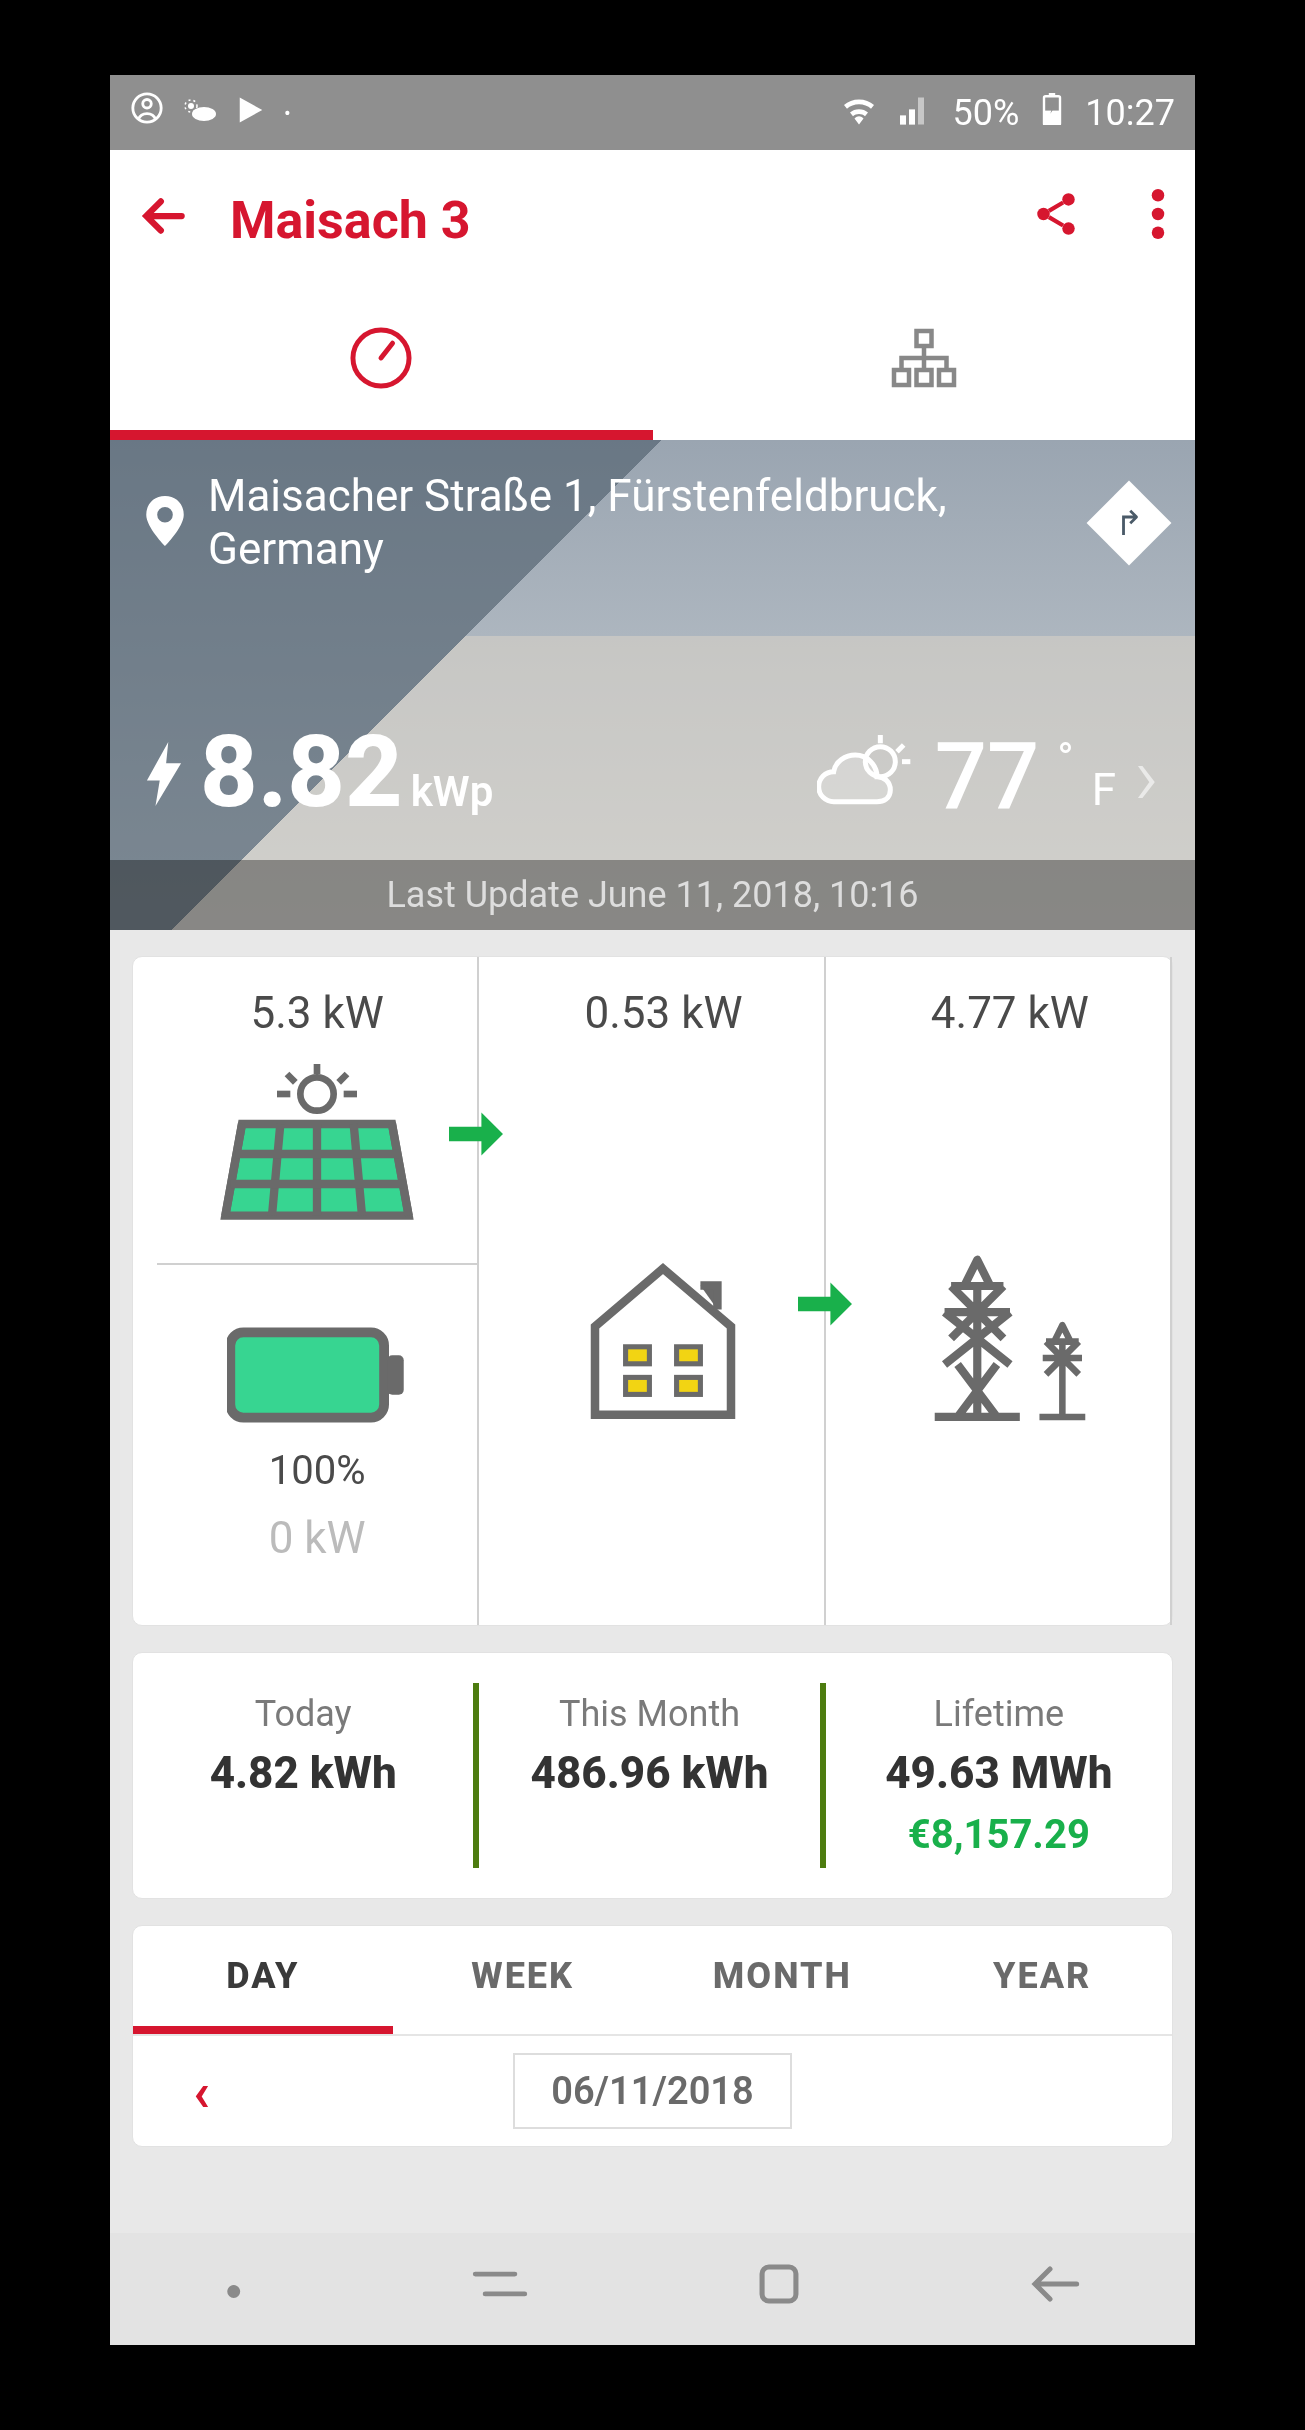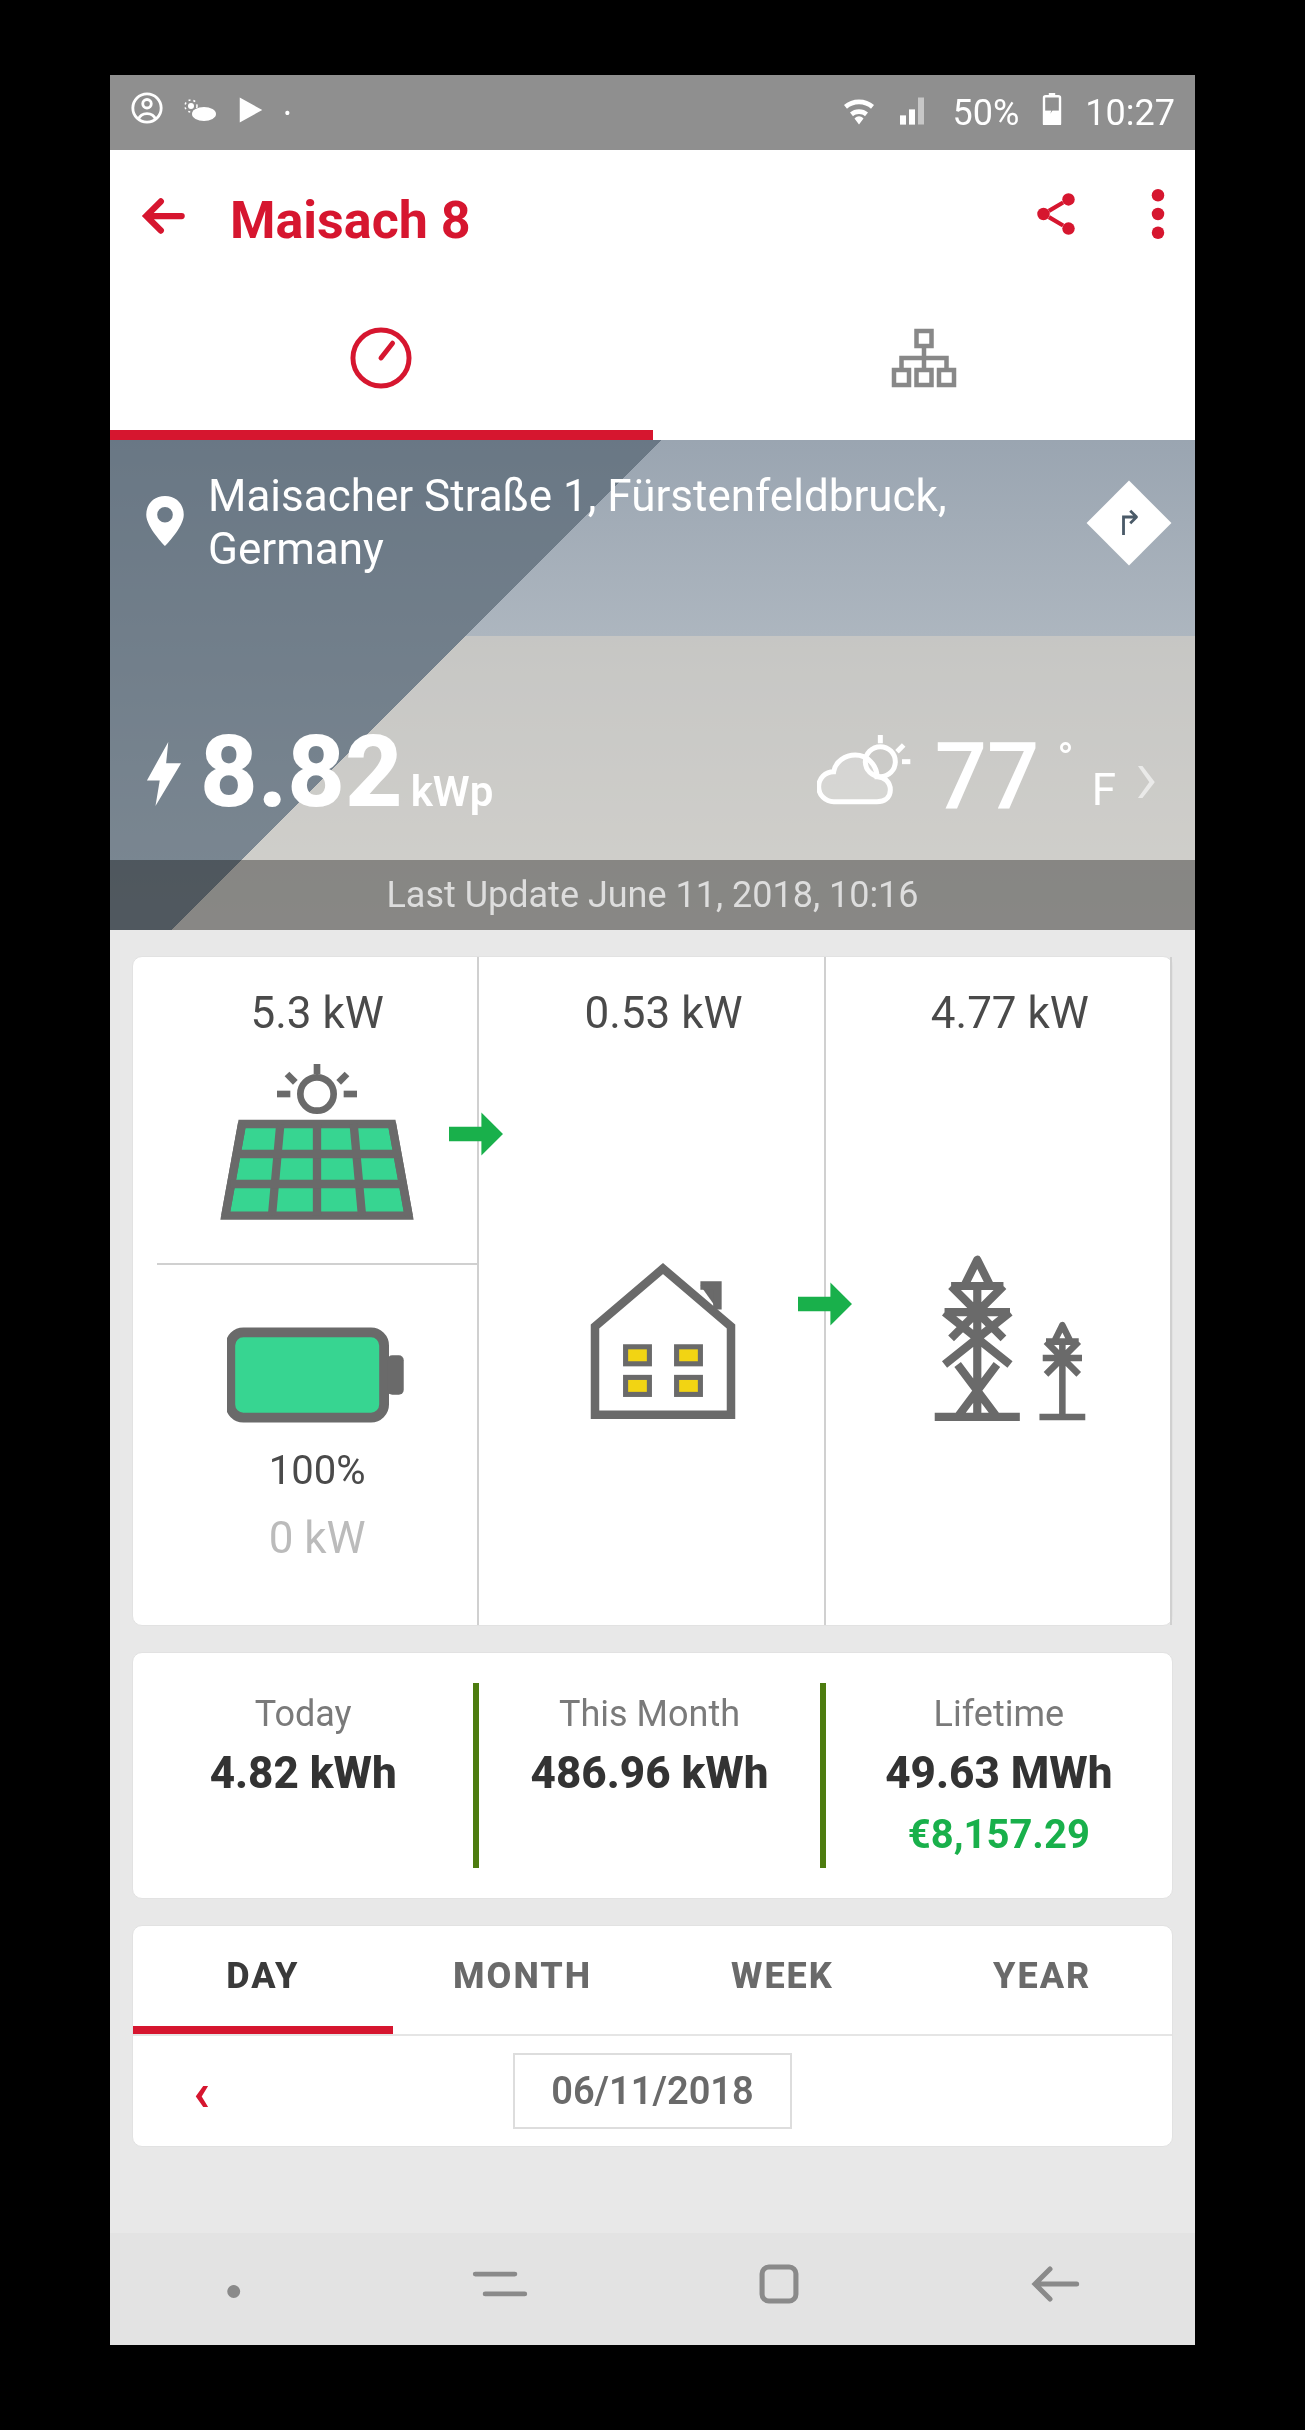--- a/index.html
+++ b/index.html
@@ -155,21 +155,21 @@
       <span>10:27</span>
     </div>
   </div>
 
   <div class="app-bar">
     <span class="back-arrow">
       <svg width="50" height="50" viewBox="0 0 24 24" fill="none" stroke="#d6162f" stroke-width="3" stroke-linecap="round">
           <path d="M20 12H4m6-7l-7 7 7 7"></path>
         </svg>
     </span>
-    <span class="title">Maisach 8</span>
+    <span class="title">Maisach 3</span>
     <span class="share-ic">
       <svg width="50" height="50" viewBox="0 0 24 24" fill="#d6162f">
           <circle cx="18" cy="5" r="3"></circle>
           <circle cx="6" cy="12" r="3"></circle>
           <circle cx="18" cy="19" r="3"></circle>
           <path d="M8.6 10.5l6.8-4M8.6 13.5l6.8 4" stroke="#d6162f" stroke-width="2"></path>
         </svg>
     </span>
     <span class="menu-ic" style="margin-left:30px;">
       <svg width="14" height="50" viewBox="0 0 6 24" fill="#d6162f">
@@ -336,22 +336,22 @@
       <div class="stat">
         <div class="stat-label">Lifetime</div>
         <div class="stat-val">49.63 MWh</div>
         <div class="stat-money">€8,157.29</div>
       </div>
     </div>
 
     <div class="card period-card">
       <div class="period-tabs">
         <div class="ptab active">DAY</div>
+        <div class="ptab">WEEK</div>
         <div class="ptab">MONTH</div>
-        <div class="ptab">WEEK</div>
         <div class="ptab">YEAR</div>
       </div>
       <div class="date-row">
         <span class="date-prev">‹</span>
         <div class="date-box">06/11/2018</div>
       </div>
     </div>
   </div>
 
   <div class="nav-bar">

